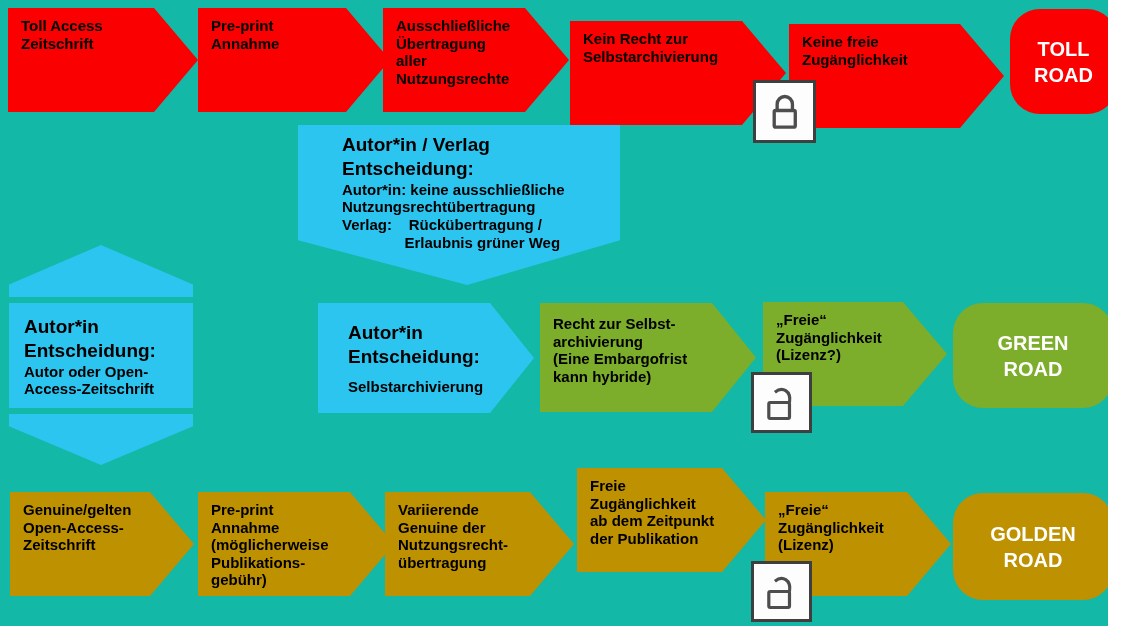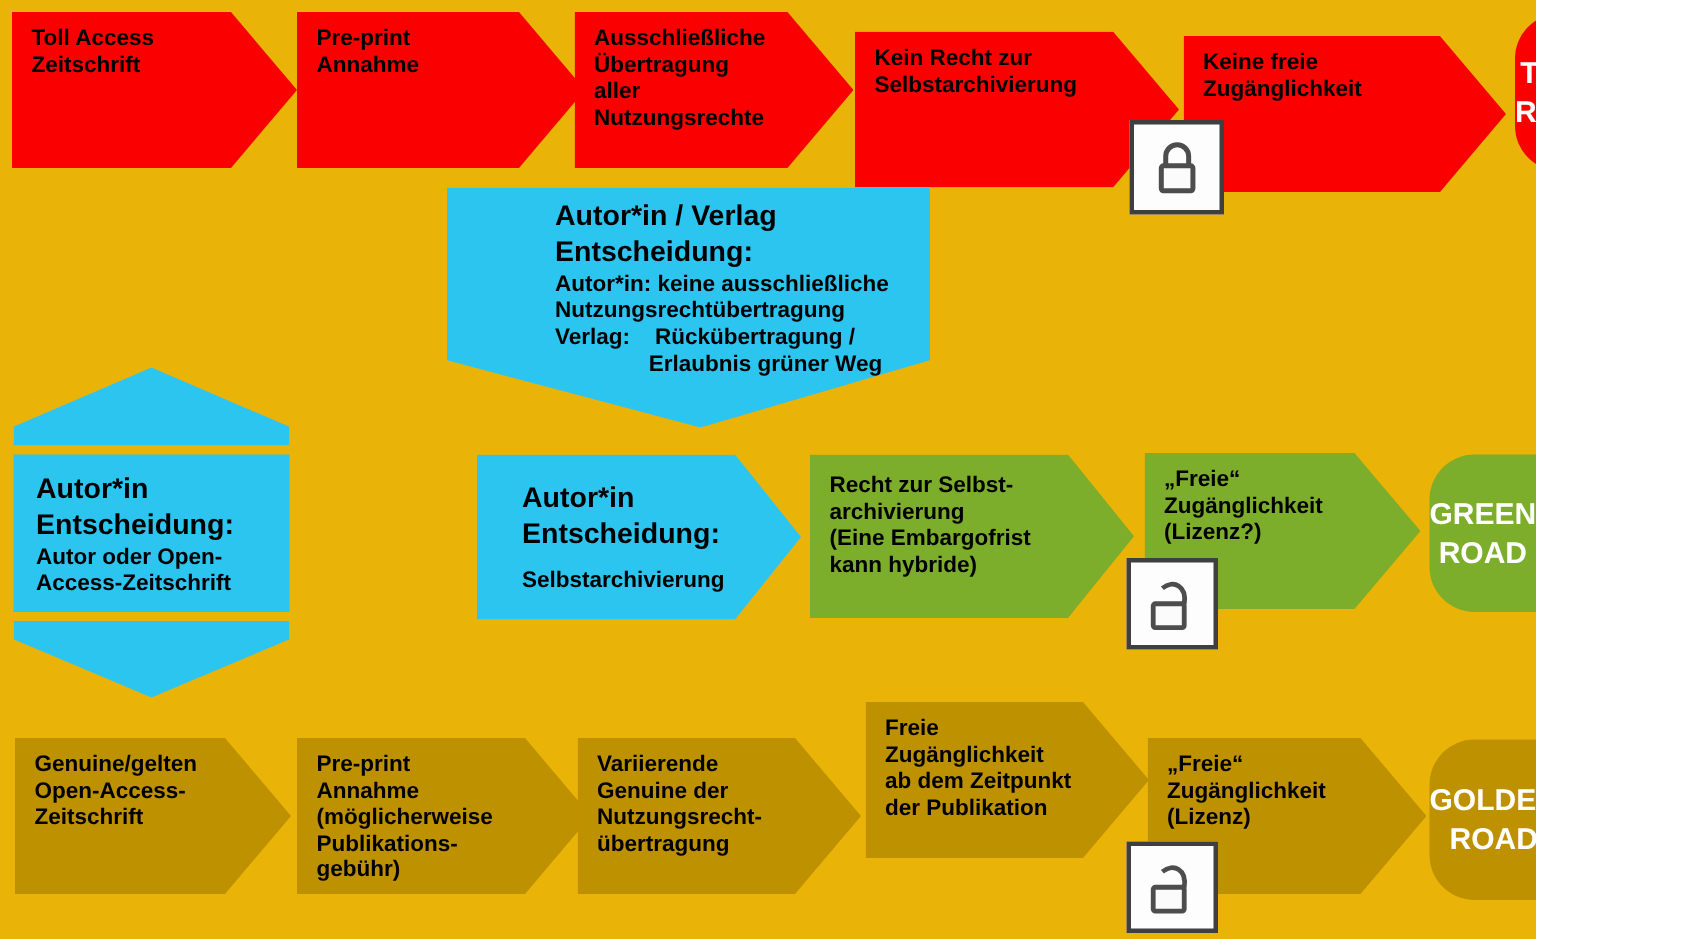--- a/index.html
+++ b/index.html
@@ -1,32 +1,32 @@
 <!DOCTYPE html>
 <html><head>
 <meta charset="utf-8">
 <style>
   html,body{margin:0;padding:0;background:#ffffff;}
   body{font-family:"Liberation Sans","DejaVu Sans",sans-serif;}
-  .canvas{position:relative;width:1024px;height:626px;background:#eab308;overflow:hidden;}
+  .canvas{position:relative;width:1108px;height:626px;background:#14b8a6;overflow:hidden;}
   .shape{position:absolute;box-sizing:border-box;}
   .arrow{clip-path:polygon(0 0, calc(100% - 44px) 0, 100% 50%, calc(100% - 44px) 100%, 0 100%);}
   .red{background:#fa0000;}
   .cyan{background:#2cc5f0;}
   .green{background:#7cad2b;}
   .gold{background:#be9100;}
   .label{font-weight:700;font-size:15px;line-height:1.17;color:#000;white-space:pre-line;}
   .arrow .label{padding:9px 48px 0 13px;}
   .big{font-size:19px;line-height:1.26;}
-  .road{border-radius:30px;display:flex;align-items:center;justify-content:flex-start;}
+  .road{border-radius:30px;display:flex;align-items:center;justify-content:center;}
   .road .label{color:#fff;font-size:20px;line-height:1.3;text-align:center;}
   .hex-top{clip-path:polygon(50% 0,100% 76%,100% 100%,0 100%,0 76%);}
   .hex-bottom{clip-path:polygon(0 0,100% 0,100% 24%,50% 100%,0 24%);}
   .callout{clip-path:polygon(0 0,100% 0,100% 72%,52.5% 100%,0 72%);}
-  .callout .inner{padding:8px 8px 0 44px;margin-left:28px;}
+  .callout .inner{padding:8px 8px 0 44px;}
   .callout .body{white-space:pre-wrap;}
   .pad-hex{padding:12px 10px 0 15px;}
   .pad-cyan{padding:9px 46px 0 17px;}
   .lockbox{position:absolute;background:#fdfdfd;border:3px solid #3f3f3f;z-index:5;
            display:flex;align-items:center;justify-content:center;}
   .lockbox svg{display:block;}
 </style>
 </head>
 <body>
 

